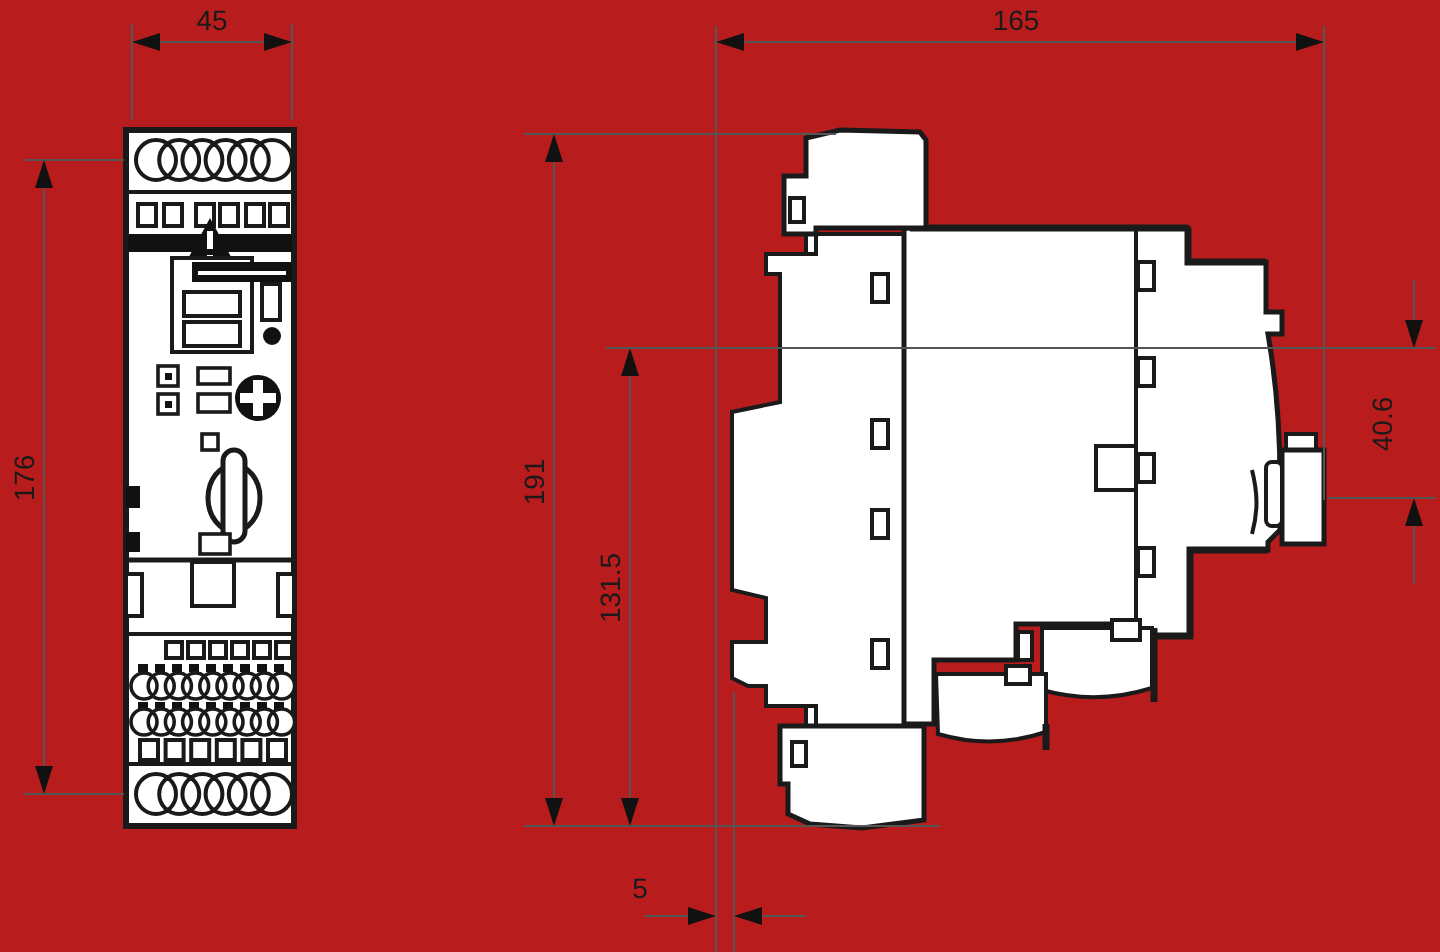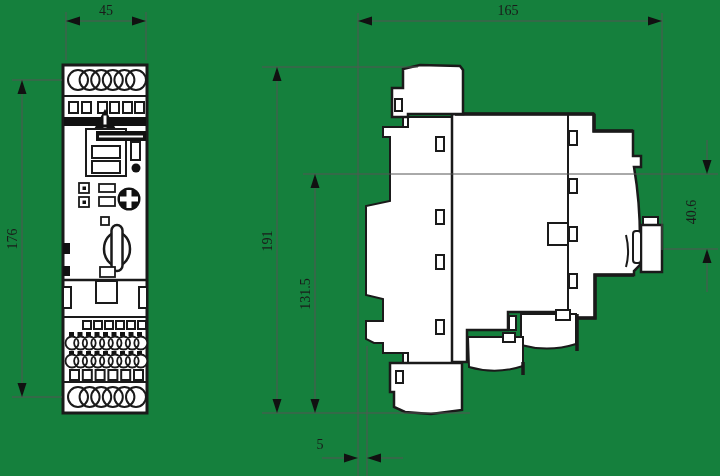--- a/index.html
+++ b/index.html
@@ -1,17 +1,17 @@
 <!DOCTYPE html>
 <html><head>
 <meta charset="utf-8">
 <style>
   html,body{margin:0;padding:0;background:#ffffff;}
-  .stage{position:relative;width:720px;height:476px;background:#15803d;overflow:hidden;
-         font-family:Liberation Serif, serif;}
+  .stage{position:relative;width:720px;height:476px;background:#b91c1c;overflow:hidden;
+         font-family:Liberation Sans, sans-serif;}
   svg{display:block;}
   .outline{fill:#ffffff;stroke:#1a1a1a;stroke-width:2.5;stroke-linejoin:miter;}
   .o2{fill:#ffffff;stroke:#1a1a1a;stroke-width:2;}
   .o18{fill:#ffffff;stroke:#1a1a1a;stroke-width:1.8;}
   .thick{fill:none;stroke:#1a1a1a;stroke-width:3.5;}
   .thin{fill:none;stroke:#1a1a1a;stroke-width:2;}
   .blk{fill:#111111;stroke:none;}
   .wht{fill:#ffffff;stroke:none;}
   .dim{fill:none;stroke:#555555;stroke-width:1;}
   .arr{fill:#111111;stroke:none;}

